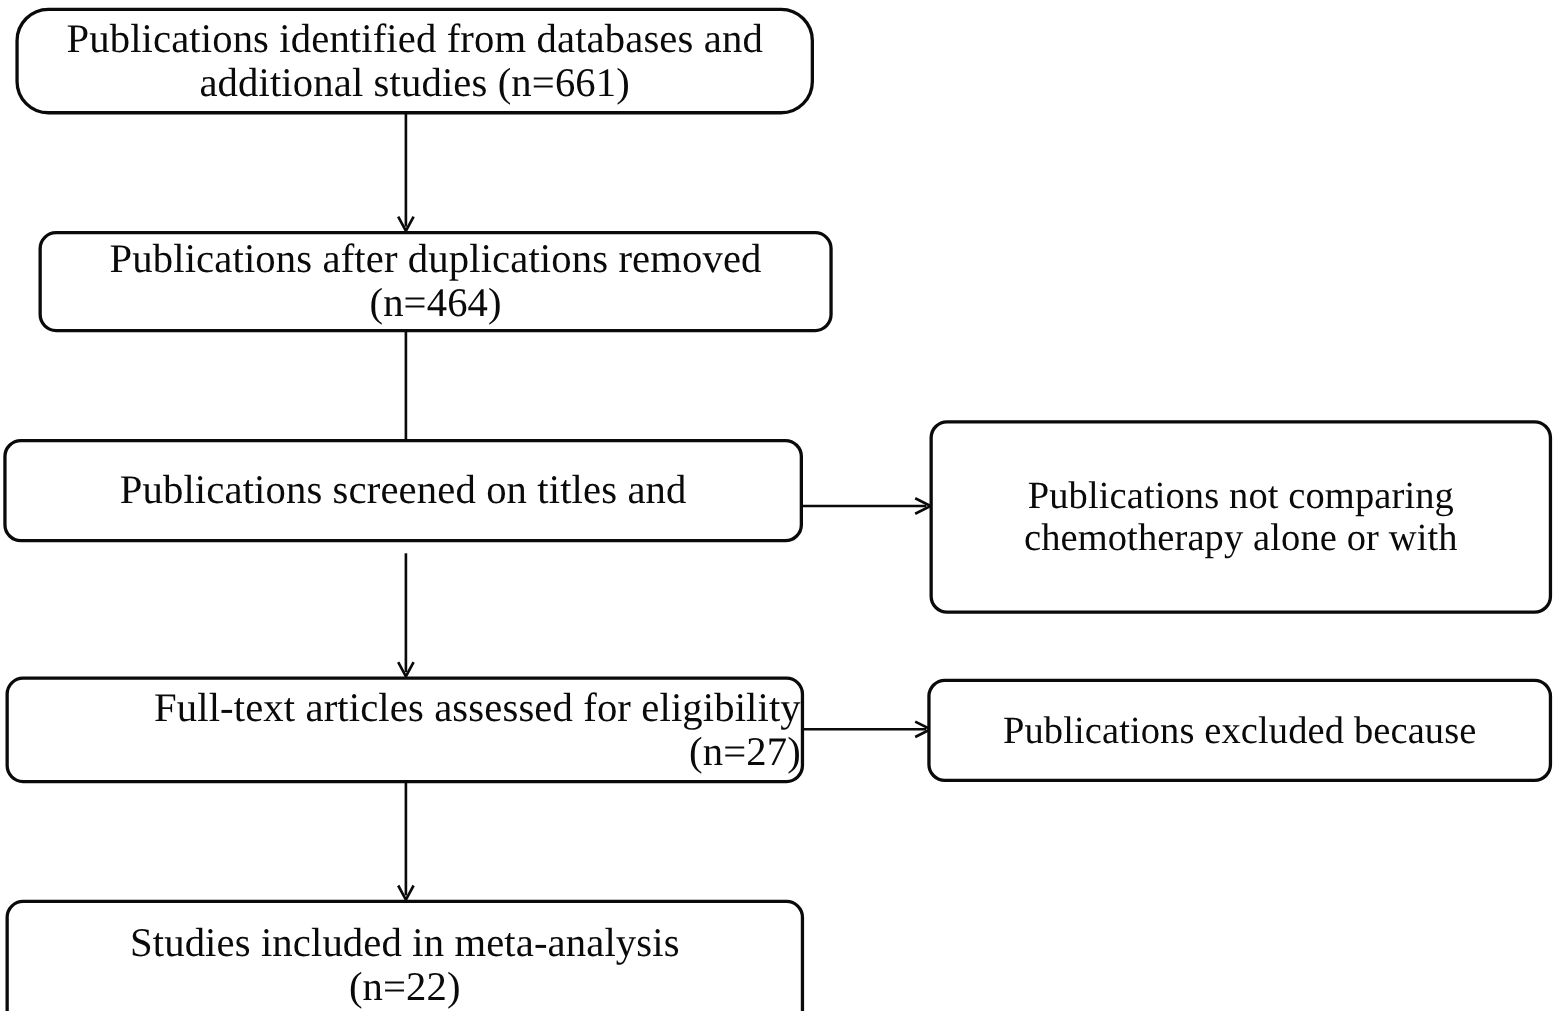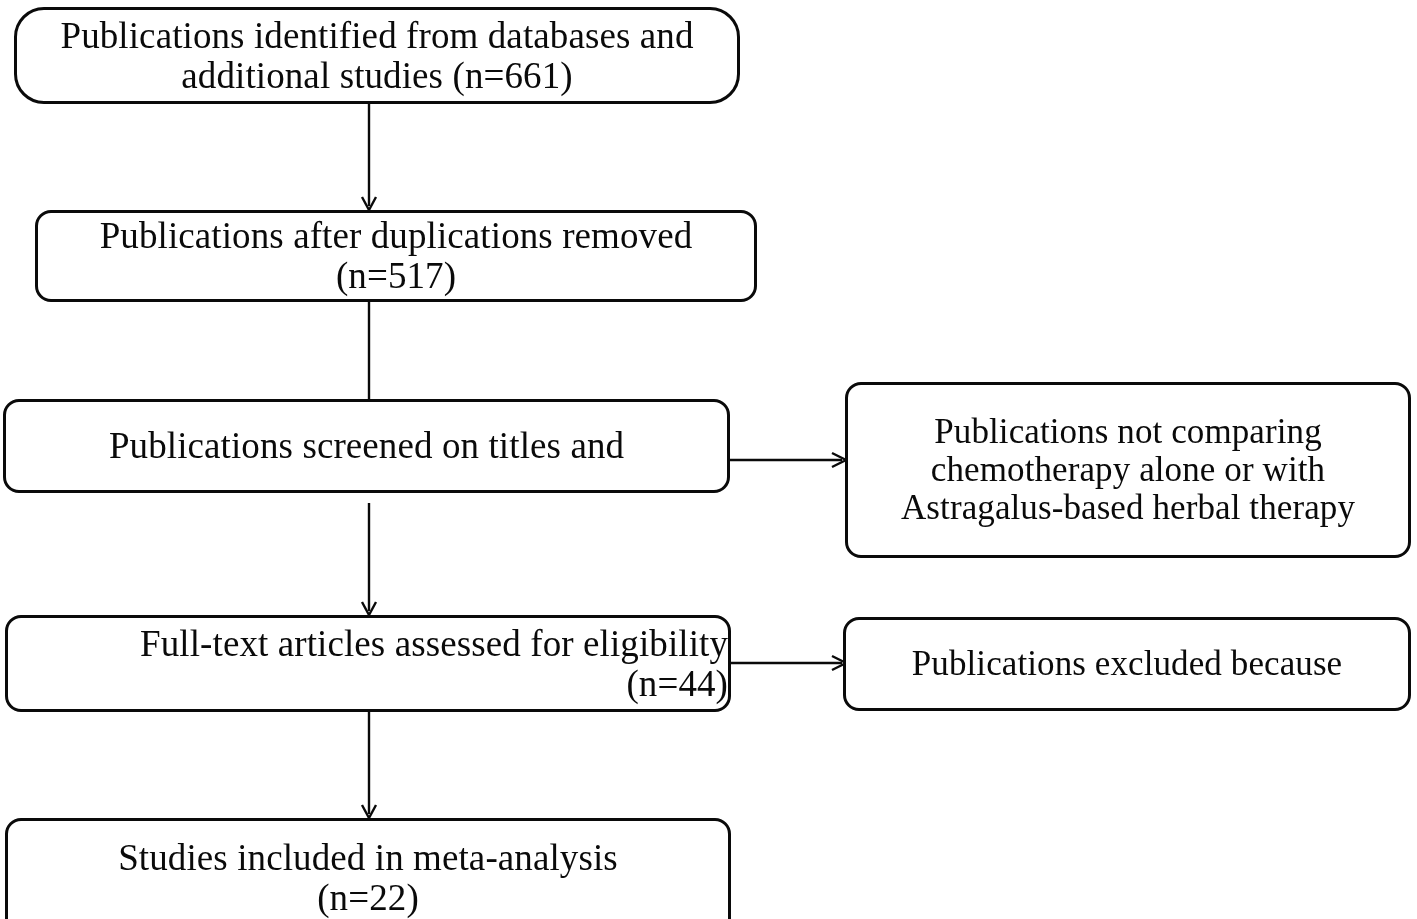--- a/index.html
+++ b/index.html
@@ -95,40 +95,39 @@
     </svg>
   </div>
 
   <div class="flow-box" id="box-identified">
     <span class="ln">Publications identified from databases and</span>
     <span class="ln">additional studies (n=661)</span>
   </div>
 
   <div class="flow-box" id="box-duplicates">
     <span class="ln">Publications after duplications removed</span>
-    <span class="ln">(n=517)</span>
+    <span class="ln">(n=464)</span>
   </div>
 
   <div class="flow-box" id="box-screened">
     <span class="ln">Publications screened on titles and</span>
   </div>
 
   <div class="flow-box" id="box-fulltext">
     <span class="ln">Full-text articles assessed for eligibility</span>
-    <span class="ln">(n=44)</span>
+    <span class="ln">(n=27)</span>
   </div>
 
   <div class="flow-box" id="box-included">
     <span class="ln">Studies included in meta-analysis</span>
     <span class="ln">(n=22)</span>
   </div>
 
   <div class="flow-box" id="box-excl-screening">
     <span class="ln">Publications not comparing</span>
     <span class="ln">chemotherapy alone or with</span>
-    <span class="ln">Astragalus-based herbal therapy</span>
   </div>
 
   <div class="flow-box" id="box-excl-eligibility">
     <span class="ln">Publications excluded because</span>
   </div>
 
 </div>
 
 </body></html>

